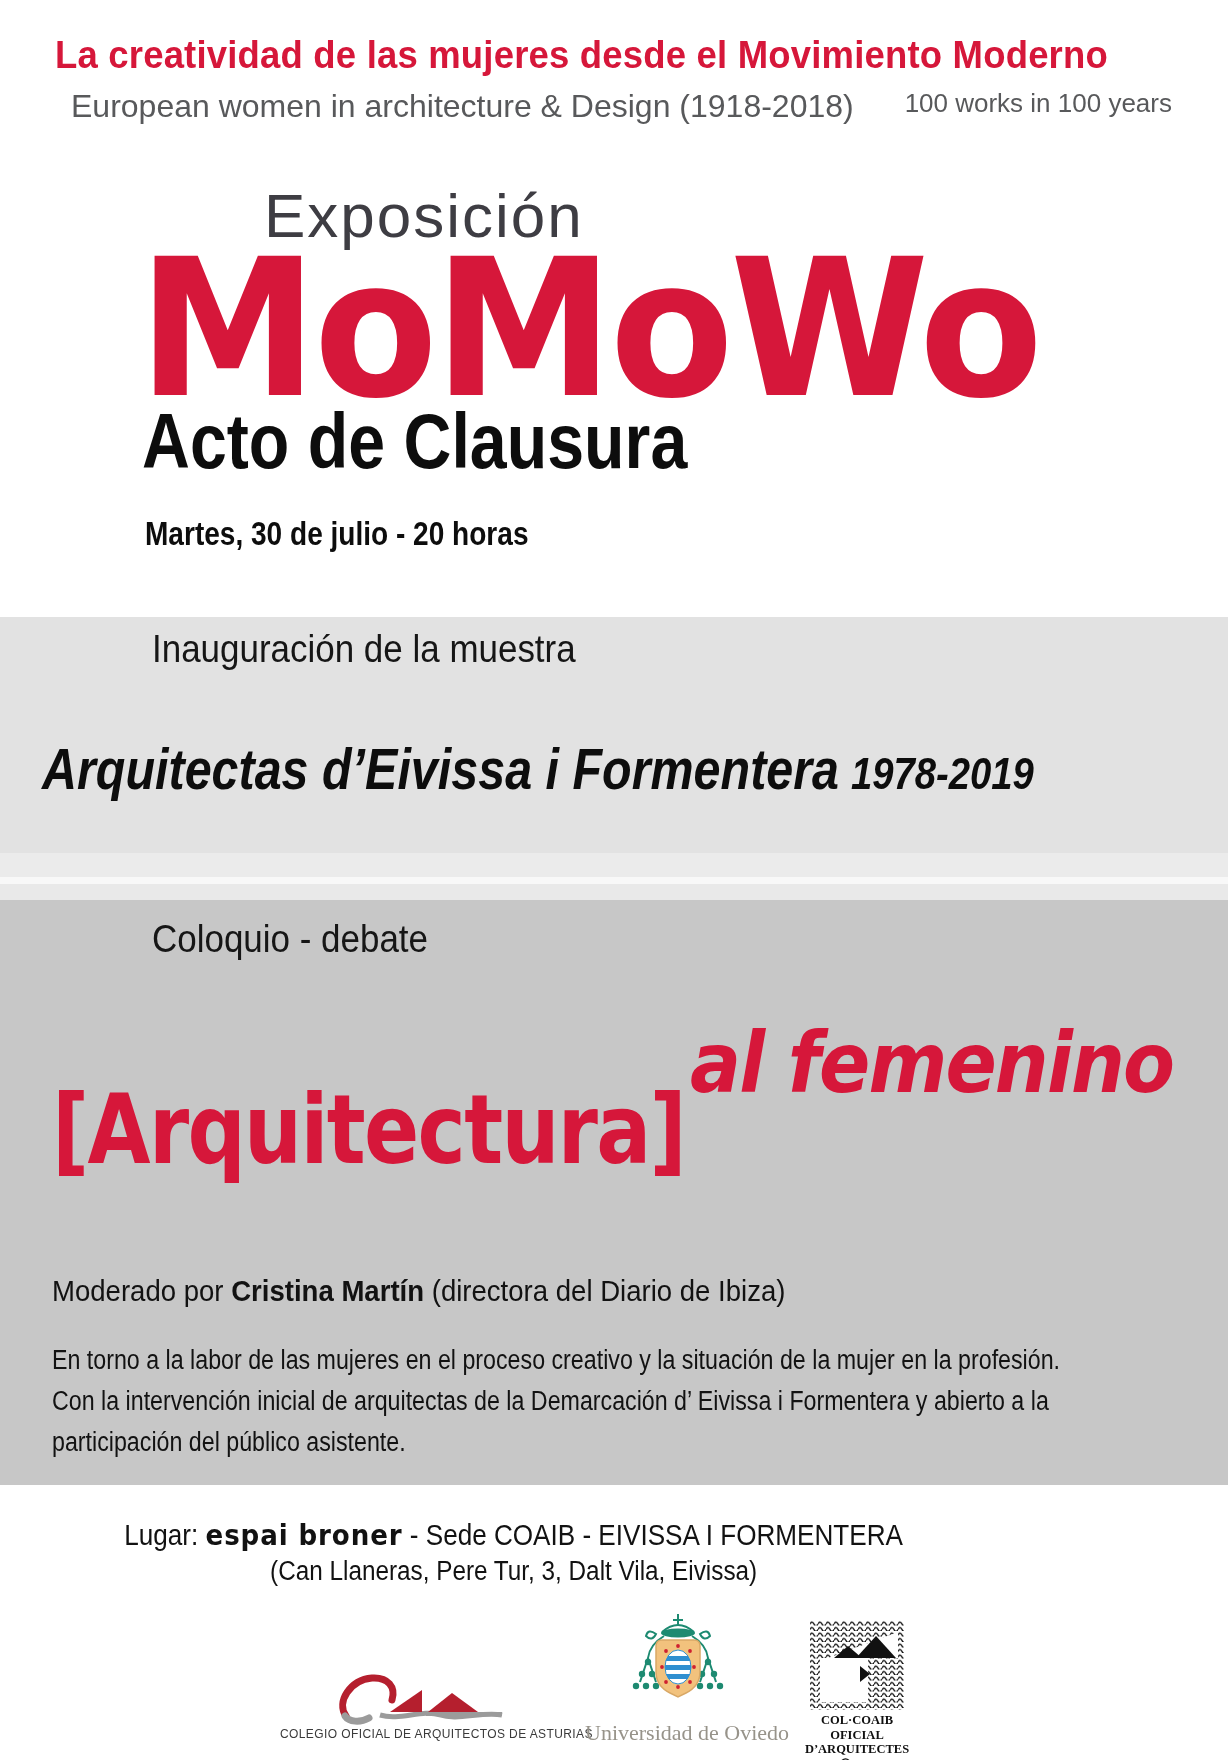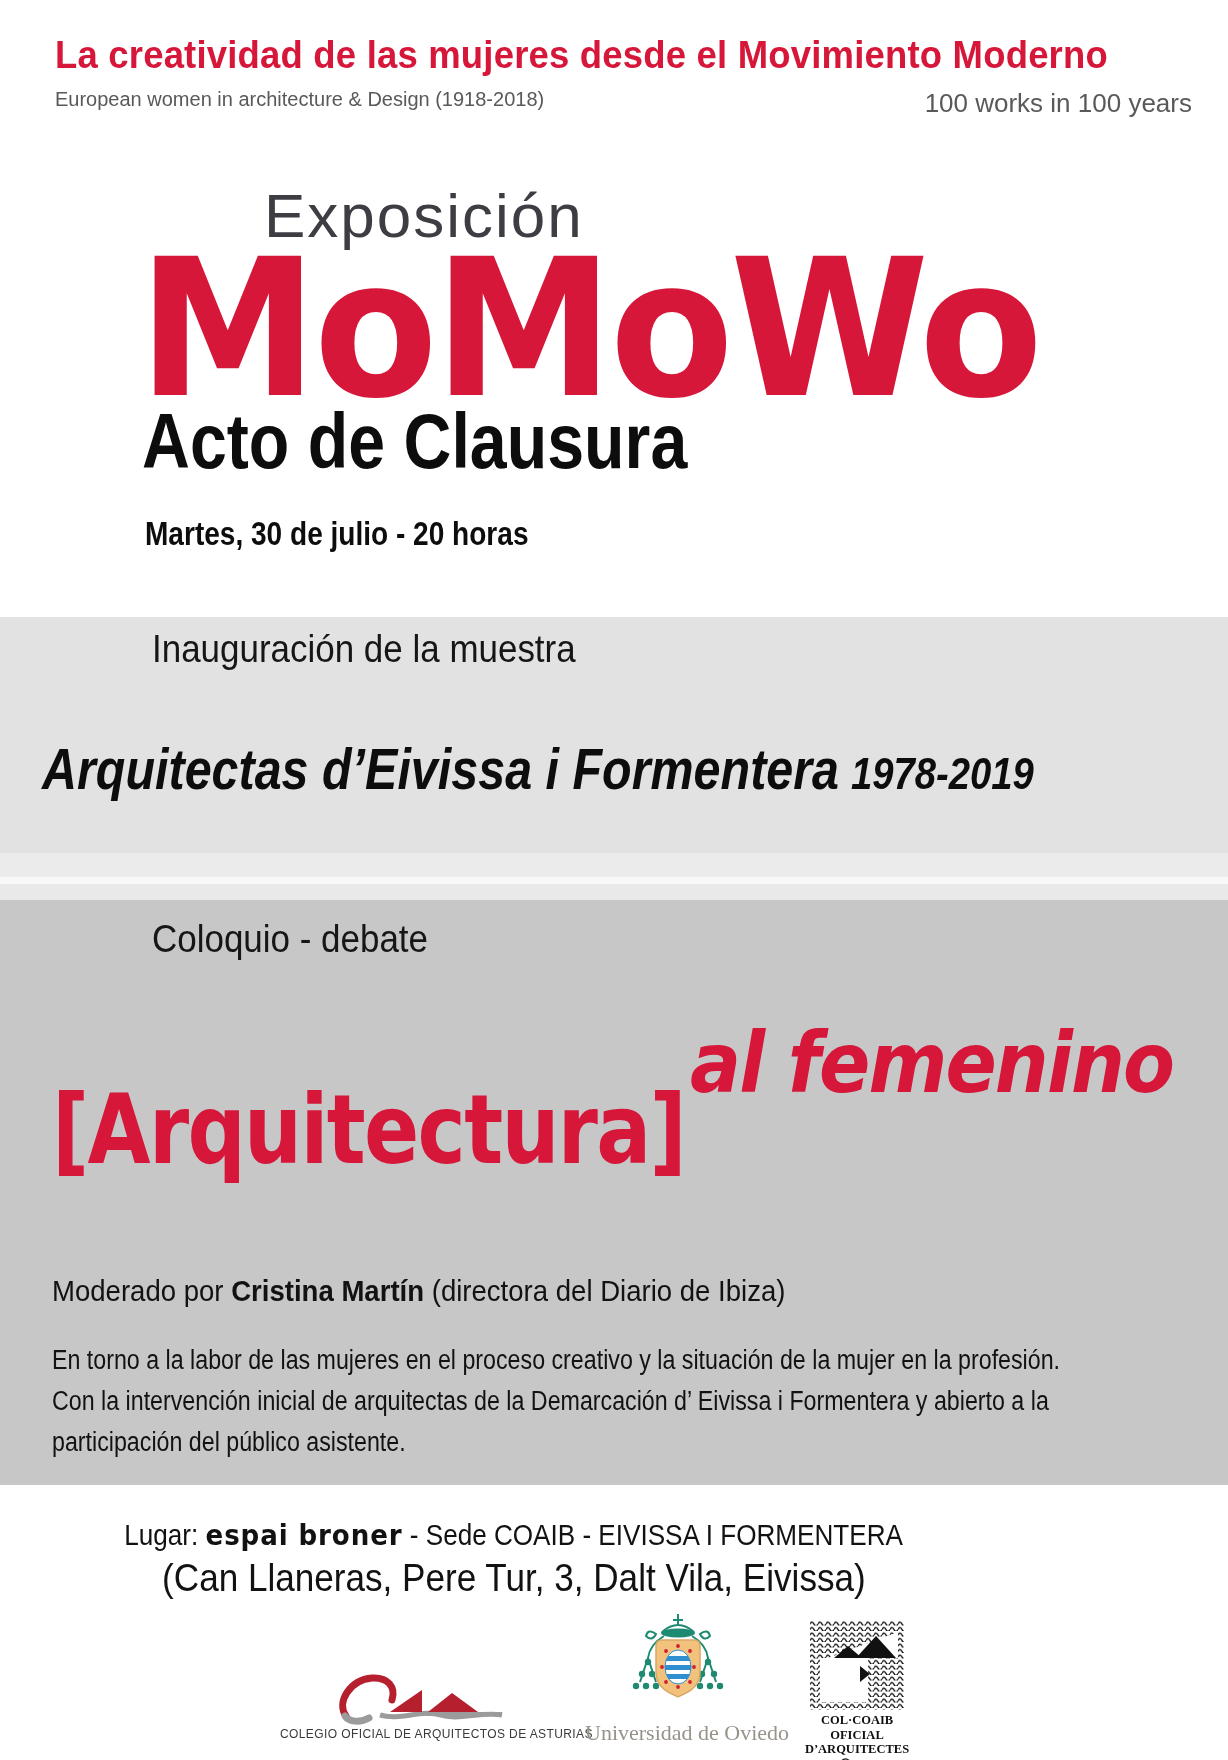--- a/index.html
+++ b/index.html
@@ -13,22 +13,22 @@
   #poster{position:relative;width:1228px;height:1760px;background:#fff;overflow:hidden;
           font-family:"Liberation Sans",sans-serif;color:var(--text-black);}
   .abs{position:absolute;}
   .nowrap{white-space:nowrap;width:max-content;}
   .sxl{transform-origin:0 50%;}
   .sxc{transform-origin:50% 50%;}
   .band{left:0;width:1228px;}
 
   .red-title{left:55px;top:34px;font-size:38px;font-weight:bold;color:var(--red);
              letter-spacing:.2px;transform:scaleX(.96);}
-  .sub-left{left:55px;top:88px;font-size:20px;color:var(--subtitle-gray);}
-  .sub-right{right:36px;top:88px;font-size:26px;color:var(--subtitle-gray);}
+  .sub-left{left:71px;top:88px;font-size:32px;color:var(--subtitle-gray);}
+  .sub-right{right:56px;top:88px;font-size:26px;color:var(--subtitle-gray);}
 
   .kicker{left:264px;top:180px;font-size:62px;font-weight:normal;color:var(--kicker-gray);letter-spacing:2px;}
   .momowo{left:138px;top:235px;font-size:190px;line-height:1;font-weight:bold;color:var(--red);
           font-family:"DejaVu Sans",sans-serif;letter-spacing:-4px;transform:scaleX(.95);}
   .acto{left:142px;top:396px;font-size:78px;font-weight:bold;color:#0d0d0d;transform:scaleX(.85);}
   .fecha{left:145px;top:515px;font-size:33px;font-weight:bold;color:#0d0d0d;transform:scaleX(.85);}
 
   .band1{top:617px;height:236px;background:var(--band-light);}
   .strip-a{top:853px;height:24px;background:#ebebeb;}
   .strip-b{top:877px;height:7px;background:#f8f8f8;}
@@ -46,21 +46,21 @@
   .headline-super{left:690px;top:1021px;font-size:84px;line-height:1;font-weight:bold;font-style:italic;color:var(--red);
                   font-family:"DejaVu Sans",sans-serif;letter-spacing:-2px;transform:scaleX(.9);}
 
   .moderator{left:52px;top:1275px;font-size:29px;transform:scaleX(.95);}
   .moderator b{font-weight:bold;}
   .desc{left:52px;top:1340px;font-size:27px;line-height:41px;transform:scaleX(.86);transform-origin:0 0;}
   .desc div{white-space:nowrap;}
 
   .venue-row{left:0;width:1028px;text-align:center;}
   .venue1{top:1518px;font-size:29px;}
-  .venue2{top:1556px;font-size:39px;}
+  .venue2{top:1556px;font-size:27px;}
   .venue-inner{display:inline-block;white-space:nowrap;transform:scaleX(.9);}
   .venue-name{font-family:"DejaVu Sans",sans-serif;font-weight:bold;letter-spacing:1px;}
 
   .ast-logo{left:330px;top:1670px;}
   .ast-caption{left:280px;top:1727px;width:280px;text-align:center;font-size:12px;letter-spacing:.4px;
                color:#3a3a3a;white-space:nowrap;}
   .ovd-logo{left:622px;top:1612px;}
   .ovd-caption{left:585px;top:1720px;width:190px;text-align:center;font-family:"Liberation Serif",serif;
                font-size:22px;color:var(--caption-gray);white-space:nowrap;}
   .bal-logo{left:810px;top:1620px;}

